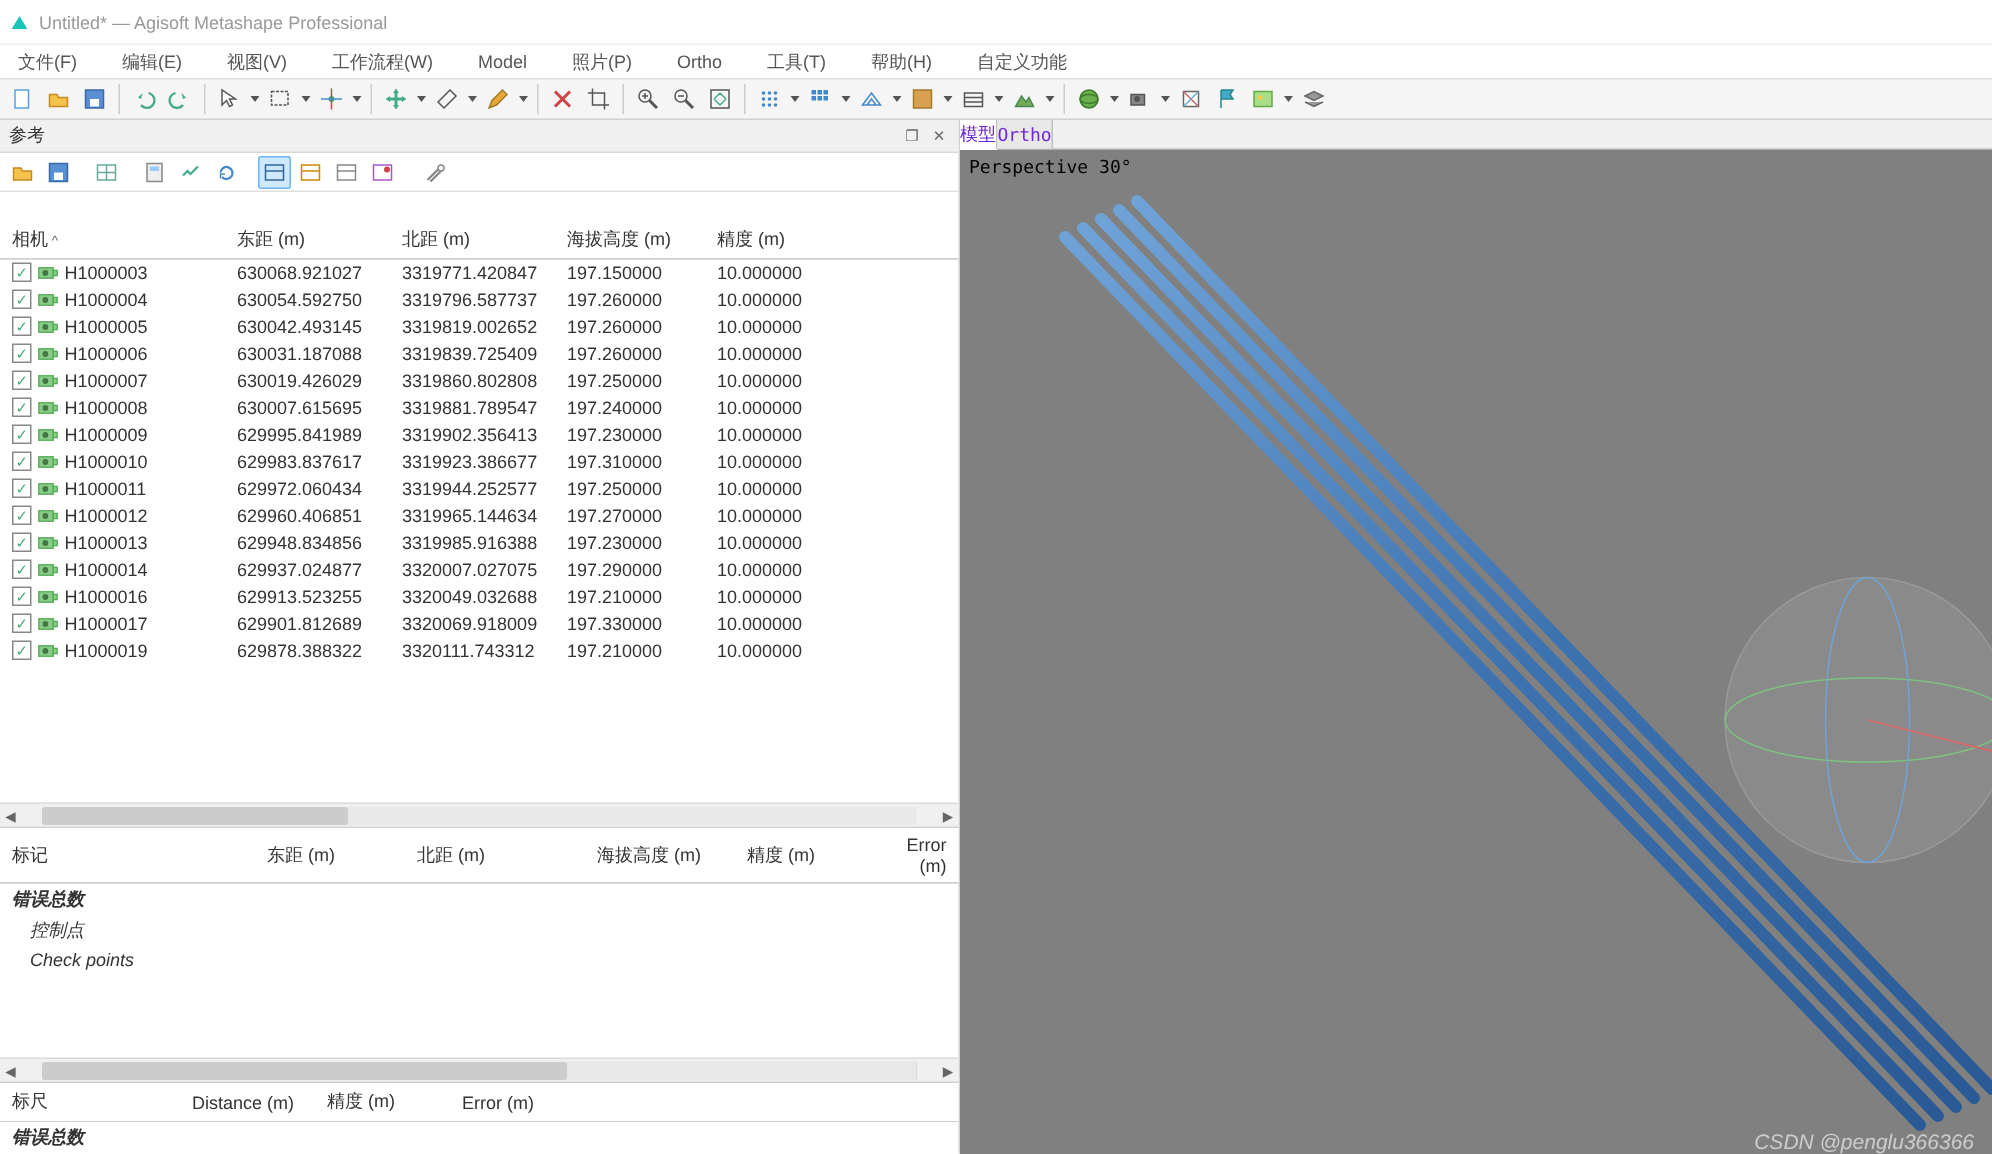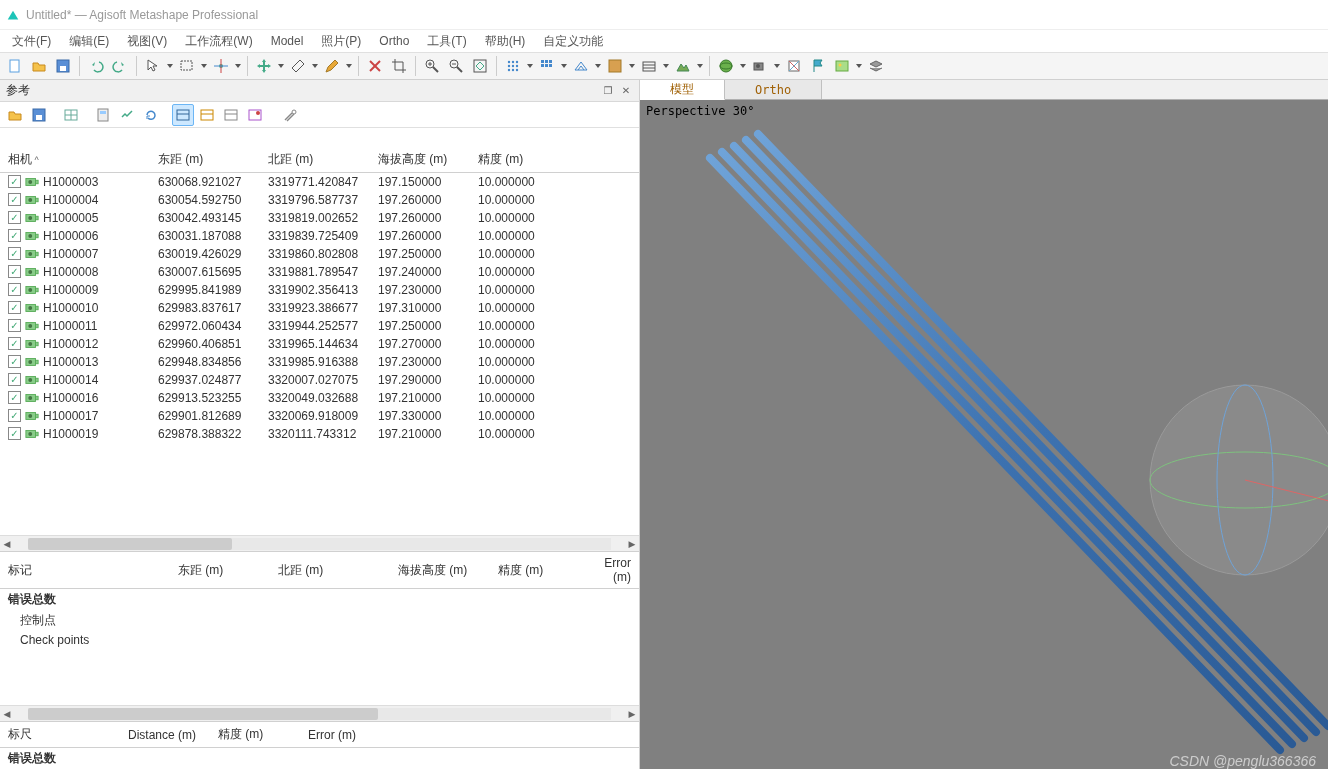--- a/index.html
+++ b/index.html
@@ -1,20 +1,20 @@
 <!DOCTYPE html>
 <html><head>
 <meta charset="utf-8">
 <style>
 * { box-sizing: border-box; margin: 0; padding: 0; font-family: "Microsoft YaHei", "Segoe UI", sans-serif; }
 body { background: #fff; font-size: 12px; color: #333; user-select: none; overflow: hidden; width: 1328px; height: 769px; }
 .titlebar { height: 30px; display: flex; align-items: center; padding: 0 6px; background: #fff; border-bottom: 1px solid #eee; }
 .titlebar .appicon { width: 14px; height: 14px; margin-right: 6px; }
 .titlebar span { color: #999; font-size: 12px; }
-.menubar { height: 22px; display: flex; align-items: center; padding: 0 4px; gap: 2px; }
+.menubar { height: 22px; display: flex; align-items: center; padding: 0 4px; gap: 14px; }
 .menubar .mi { padding: 2px 8px; color: #555; cursor: default; font-size: 12px; }
 .toolbar { height: 28px; background: #f5f5f5; border-top: 1px solid #e0e0e0; border-bottom: 1px solid #d0d0d0; display: flex; align-items: center; padding: 0 4px; gap: 2px; }
 .tbtn { width: 22px; height: 22px; display: flex; align-items: center; justify-content: center; border: 1px solid transparent; border-radius: 2px; cursor: default; position: relative; }
 .tsep { width: 1px; height: 20px; background: #ccc; margin: 0 3px; }
 .dd { width: 8px; height: 22px; display: flex; align-items: center; justify-content: center; }
 .dd::after { content: ""; border-left: 3px solid transparent; border-right: 3px solid transparent; border-top: 4px solid #555; }
 .main { display: flex; height: calc(769px - 22px - 22px - 28px); }
 .left { width: 640px; display: flex; flex-direction: column; border-right: 1px solid #d0d0d0; }
 .panel-head { height: 22px; background: #f0f0f0; border-bottom: 1px solid #d8d8d8; display: flex; align-items: center; justify-content: space-between; padding: 0 6px; font-size: 12px; }
 .panel-head .wbtns { display: flex; gap: 4px; }
@@ -31,25 +31,25 @@
 .chk { width: 13px; height: 13px; border: 1px solid #888; background: #fff; display: inline-flex; align-items: center; justify-content: center; }
 .chk::after { content: "✓"; font-size: 10px; color: #4a7; }
 .camicon { width: 14px; height: 14px; }
 .hscroll { height: 16px; background: #f0f0f0; border-top: 1px solid #ddd; display: flex; align-items: center; }
 .hscroll .track { flex: 1; height: 12px; background: #e8e8e8; position: relative; margin: 0 14px; }
 .hscroll .thumb { position: absolute; left: 0; width: 35%; height: 100%; background: #ccc; border-radius: 2px; }
 .hscroll .arr { width: 14px; text-align: center; color: #666; font-size: 9px; }
 .markers-panel { border-top: 1px solid #d0d0d0; height: 170px; display: flex; flex-direction: column; }
 .scale-panel { border-top: 1px solid #d0d0d0; height: 56px; display: flex; flex-direction: column; }
 .tbl2 th { text-align: left; font-weight: normal; padding: 4px 8px; border-bottom: 1px solid #d0d0d0; }
-.tbl2 td { padding: 2px 8px; }
+.tbl2 td { padding: 2px 8px; font-style: italic; }
 .bold { font-weight: bold; }
 .right { flex: 1; display: flex; flex-direction: column; background: #808080; position: relative; }
 .tabs { height: 20px; background: #f0f0f0; display: flex; align-items: stretch; border-bottom: 1px solid #b0b0b0; }
-.tab { padding: 2px 30px; font-size: 12px; font-family: "SimSun", monospace; border-right: 1px solid #c0c0c0; display: flex; align-items: center; background: #e8e8e8; color: #a16207; }
+.tab { padding: 2px 0; font-size: 12px; font-family: "SimSun", monospace; border-right: 1px solid #c0c0c0; display: flex; align-items: center; background: #e8e8e8; color: #6d28d9; }
 .tab.active { background: #fff; border-bottom: 1px solid #fff; margin-bottom: -1px; }
 .viewport { flex: 1; position: relative; overflow: hidden; background: #808080; }
 .persp { position: absolute; top: 4px; left: 6px; font-family: "SimSun", monospace; color: #000; font-size: 12px; }
 .watermark { position: absolute; bottom: 8px; right: 12px; color: rgba(230,230,230,0.75); font-size: 14px; font-style: italic; }
 svg.disp { display: block; }
 </style>
 </head>
 <body>
 
 <div class="titlebar">

